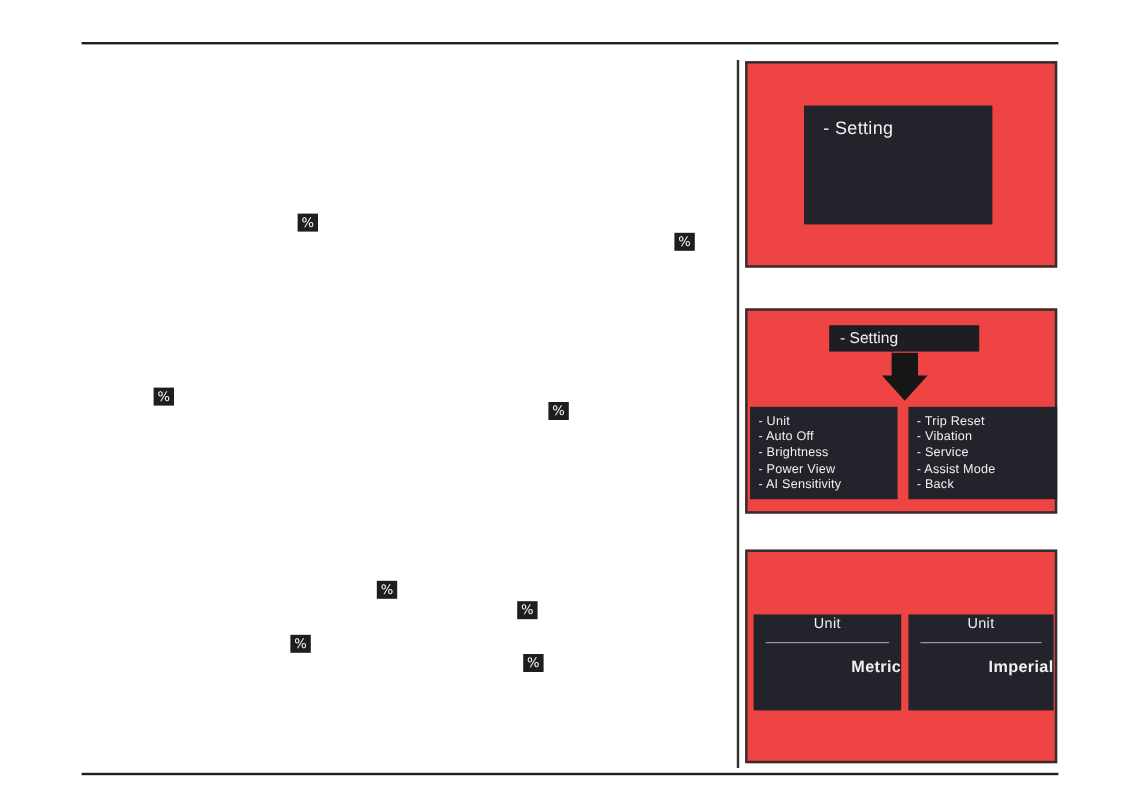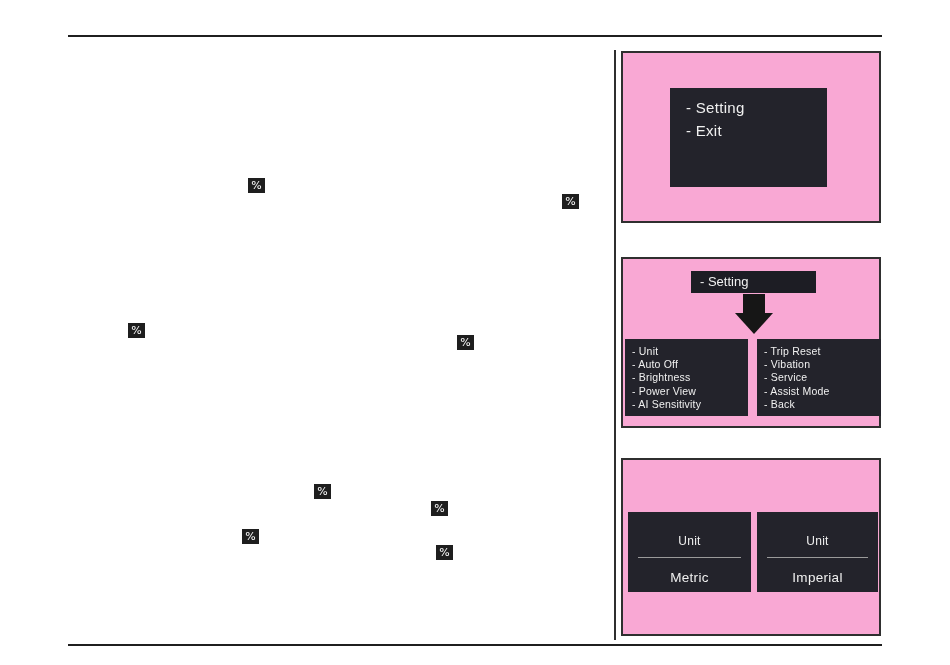--- a/index.html
+++ b/index.html
@@ -5,21 +5,21 @@
   html,body{margin:0;padding:0;background:#fff;}
   .page{
     position:relative;width:950px;height:665px;background:#ffffff;overflow:hidden;
     font-family:"Liberation Sans", sans-serif;
   }
   .rule{position:absolute;background:#1f1f1f;height:2px;width:814px;left:68px;}
   .rule.top{top:35px;}
   .rule.bottom{top:644px;}
   .v-divider{position:absolute;left:614px;top:50px;width:2px;height:590px;background:#2f2f2f;}
 
-  .panel{position:absolute;left:621px;width:260px;background:#f9a8d4;border:2px solid #2f2f2f;box-sizing:border-box;}
+  .panel{position:absolute;left:621px;width:260px;background:#ef4444;border:2px solid #2f2f2f;box-sizing:border-box;}
   .panel.p1{top:51px;height:172px;}
   .panel.p2{top:257px;height:171px;}
   .panel.p3{top:458px;height:178px;}
 
   .screen{position:absolute;background:#23232b;color:#f0f0f0;box-sizing:border-box;}
 
   
   .screen.main-menu{left:47px;top:35px;width:157px;height:99px;padding:9px 0 0 16px;}
   .screen.main-menu .line{font-size:15px;line-height:22.5px;letter-spacing:.3px;white-space:nowrap;}
 
@@ -28,26 +28,26 @@
     font-size:13px;line-height:22px;padding-left:9px;box-sizing:border-box;white-space:nowrap;}
   .arrow-shaft{position:absolute;left:120px;top:35px;width:22px;height:20px;background:#161616;}
   .arrow-head{position:absolute;left:112px;top:54px;width:0;height:0;
     border-left:19px solid transparent;border-right:19px solid transparent;border-top:21px solid #161616;}
   .screen.submenu{top:80px;width:123px;height:77px;padding:6px 0 0 7px;}
   .screen.submenu.left{left:2px;}
   .screen.submenu.right{left:134px;width:124px;}
   .screen.submenu .item{font-size:10.5px;line-height:13.2px;letter-spacing:.2px;white-space:nowrap;}
 
   
-  .screen.unit{top:52px;width:123px;height:80px;text-align:center;padding-top:22px;}
+  .screen.unit{top:52px;width:123px;height:80px;text-align:center;padding-top:0;}
   .screen.unit.metric{left:5px;}
   .screen.unit.imperial{left:134px;width:121px;}
   .screen.unit .u-title{font-size:12px;line-height:14px;letter-spacing:.3px;}
   .screen.unit .u-divider{width:84%;height:1px;background:#9a9a9a;margin:9px auto 0 auto;}
-  .screen.unit .u-value{font-size:13.5px;font-weight:400;letter-spacing:.3px;margin-top:12px;}
+  .screen.unit .u-value{font-size:13.5px;font-weight:700;letter-spacing:.3px;margin-top:12px;text-align:right;}
 
   
   .ph{position:absolute;width:17px;height:15px;background:#1e1e1e;color:#ffffff;
     font-size:11px;line-height:15px;text-align:center;font-family:"DejaVu Sans", sans-serif;}
 </style>
 </head>
 <body>
 
 <div class="page">
 
@@ -60,21 +60,20 @@
   <span class="ph" style="left:128px;top:323px;">%</span>
   <span class="ph" style="left:457px;top:335px;">%</span>
   <span class="ph" style="left:314px;top:484px;">%</span>
   <span class="ph" style="left:431px;top:501px;">%</span>
   <span class="ph" style="left:242px;top:529px;">%</span>
   <span class="ph" style="left:436px;top:545px;">%</span>
 
   <div class="panel p1">
     <div class="screen main-menu">
       <div class="line">- Setting</div>
-      <div class="line">- Exit</div>
     </div>
   </div>
 
   <div class="panel p2">
     <div class="setting-bar">- Setting</div>
     <div class="arrow-shaft"></div>
     <div class="arrow-head"></div>
 
     <div class="screen submenu right">
       <div class="item">- Trip Reset</div>

